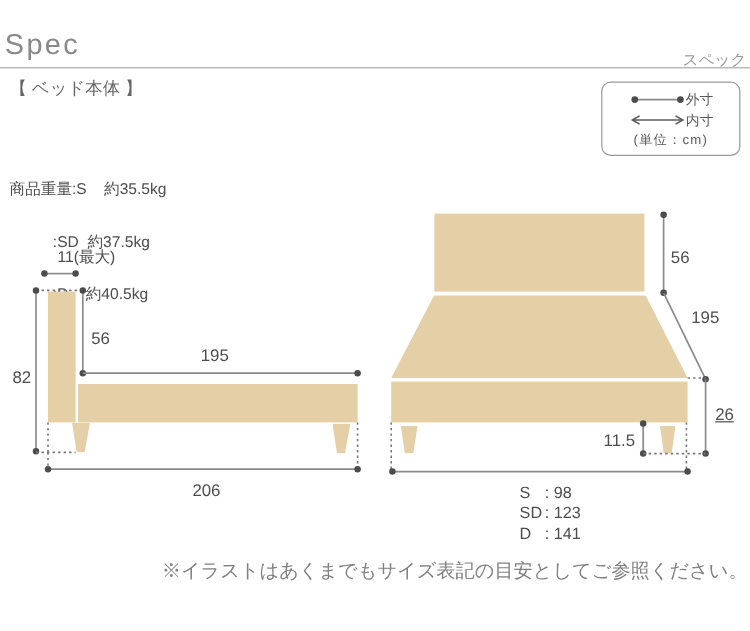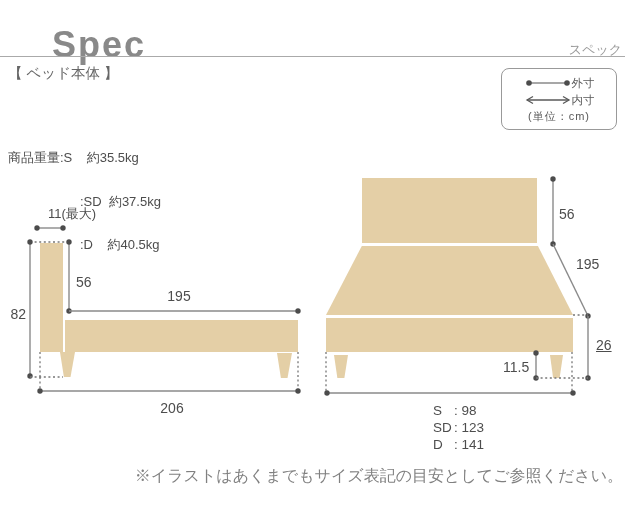--- a/index.html
+++ b/index.html
@@ -1,29 +1,29 @@
 <!DOCTYPE html>
 <html><head>
 <meta charset="utf-8">
 <style>
   html,body{margin:0;padding:0;background:#ffffff;}
   body{width:625px;height:526px;font-family:"Liberation Sans",sans-serif;-webkit-font-smoothing:antialiased;}
   #stage{position:relative;width:625px;height:526px;background:#fff;overflow:hidden;}
 
   
-  .spec-title{position:absolute;left:4px;top:24px;font-size:36px;letter-spacing:2px;color:#898989;font-weight:700;margin-left:48px;}
+  .spec-title{position:absolute;left:4px;top:24px;font-size:24px;letter-spacing:2px;color:#898989;font-weight:400;}
   .spec-kana{position:absolute;right:3px;top:41px;font-size:13px;color:#9a9a9a;text-align:right;}
   .title-rule{position:absolute;left:0;top:56px;width:625px;border-top:1px solid #aaaaaa;}
 
   .section-heading{position:absolute;left:8px;top:64px;font-size:14.5px;color:#666666;}
 
   
   .weights{position:absolute;left:8px;top:93px;font-size:13px;color:#4d4d4d;line-height:14.5px;white-space:pre;}
   .weights .w-label{display:inline-block;margin-top:29px;}
-  .weights .indent{margin-left:72px;}
+  .weights .indent{margin-left:36px;}
 
   
   .legend{position:absolute;left:501px;top:68px;width:114px;height:59px;border:1.5px solid #999999;border-radius:8px;
           display:flex;flex-direction:column;justify-content:center;align-items:center;gap:1px;padding-top:1px;}
   .legend-row{display:flex;align-items:center;gap:0;height:16px;}
   .legend-label{font-size:11.5px;color:#595959;}
   .legend-unit{font-size:11px;color:#595959;letter-spacing:1px;}
 
   
   .tan{position:absolute;background:#e4cfa6;}

